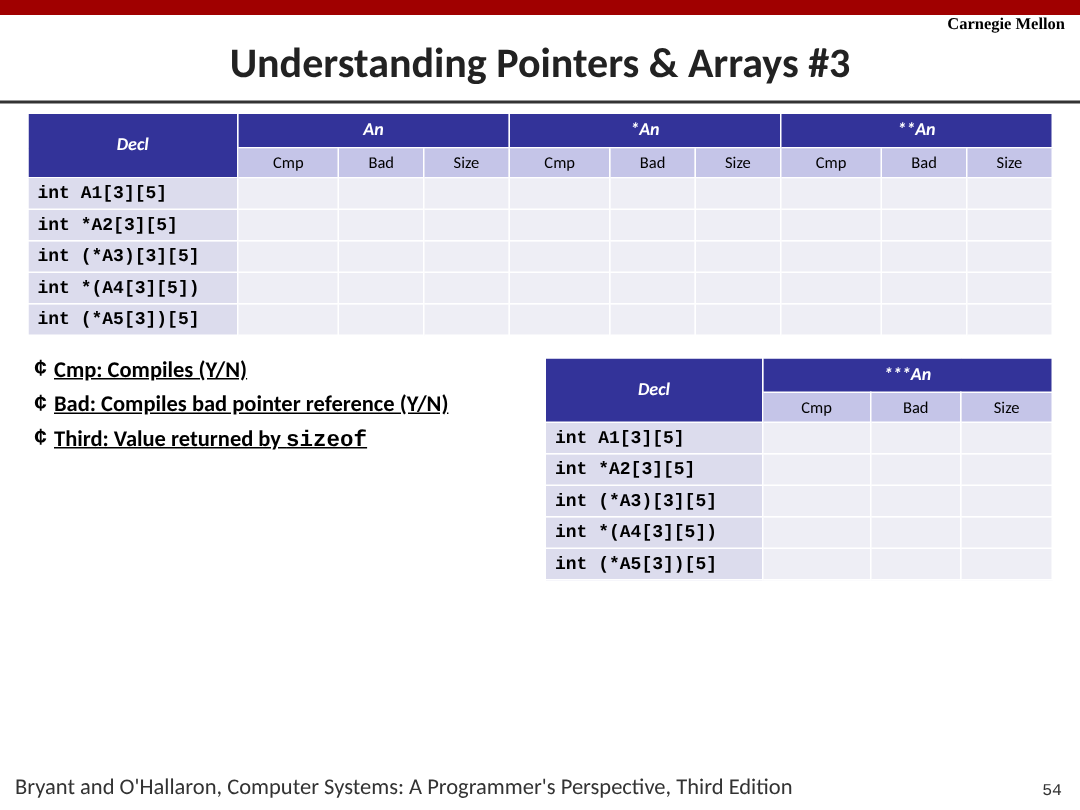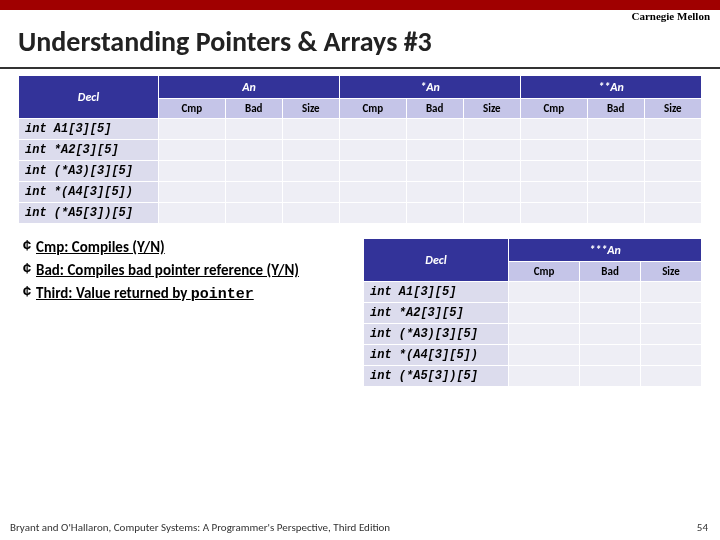--- a/index.html
+++ b/index.html
@@ -22,20 +22,21 @@
     font-size: 11px;
     font-weight: bold;
     color: #000;
     font-family: "Times New Roman", serif;
   }
   .title {
     font-size: 28px;
     font-weight: bold;
     color: #222;
     padding: 14px 18px 8px 18px;
+    text-align: center;
   }
   .hr {
     border: none;
     border-top: 2px solid #333;
     margin: 0 0 6px 0;
   }
   .content {
     padding: 0 18px;
   }
   table.main {
@@ -50,33 +51,32 @@
   .hd1 {
     background: #333399;
     color: #fff;
     font-weight: bold;
     font-style: italic;
     padding: 4px 0;
   }
   .hd2 {
     background: #c5c5e8;
     color: #000;
-    font-weight: bold;
+    font-weight: normal;
     padding: 3px 0;
     font-size: 11px;
   }
   .decl {
     background: #dcdced;
     text-align: left !important;
     font-family: "Courier New", monospace;
     font-weight: bold;
     padding: 3px 6px;
     font-size: 12px;
     white-space: nowrap;
-    font-style: italic;
   }
   .cell {
     background: #eeeef5;
     padding: 3px 0;
   }
   .lower {
     display: flex;
     margin-top: 14px;
     gap: 10px;
   }
@@ -109,29 +109,30 @@
     font-size: 12px;
   }
   table.small th, table.small td {
     border: 1px solid #fff;
     text-align: center;
   }
   .footer {
     position: absolute;
     bottom: 6px;
     left: 10px;
-    font-size: 11px;
+    font-size: 15px;
     color: #333;
   }
   .pagenum {
     position: absolute;
     bottom: 6px;
     right: 12px;
     font-size: 11px;
     color: #333;
+    font-family: Liberation Mono, monospace;
   }
 </style>
 </head>
 <body>
 
 <div class="topbar"></div>
 <div class="brand">Carnegie Mellon</div>
 <h1 class="title">Understanding Pointers &amp; Arrays #3</h1>
 <hr class="hr">
 
@@ -224,21 +225,21 @@
       <div class="row">
           <span class="mk">¢</span>
           <span class="txt">Cmp: Compiles (Y/N)</span>
         </div>
       <div class="row">
           <span class="mk">¢</span>
           <span class="txt">Bad: Compiles bad pointer reference (Y/N)</span>
         </div>
       <div class="row">
           <span class="mk">¢</span>
-          <span class="txt"><span>Third: Value returned by </span><code>pointer</code></span>
+          <span class="txt"><span>Third: Value returned by </span><code>sizeof</code></span>
         </div>
     </div>
 
     <div class="rightwrap">
       <table class="small">
         <tbody>
             <tr>
           <th class="hd1" rowspan="2" style="width:145px">Decl</th>
           <th class="hd1" colspan="3">***An</th>
         </tr>

